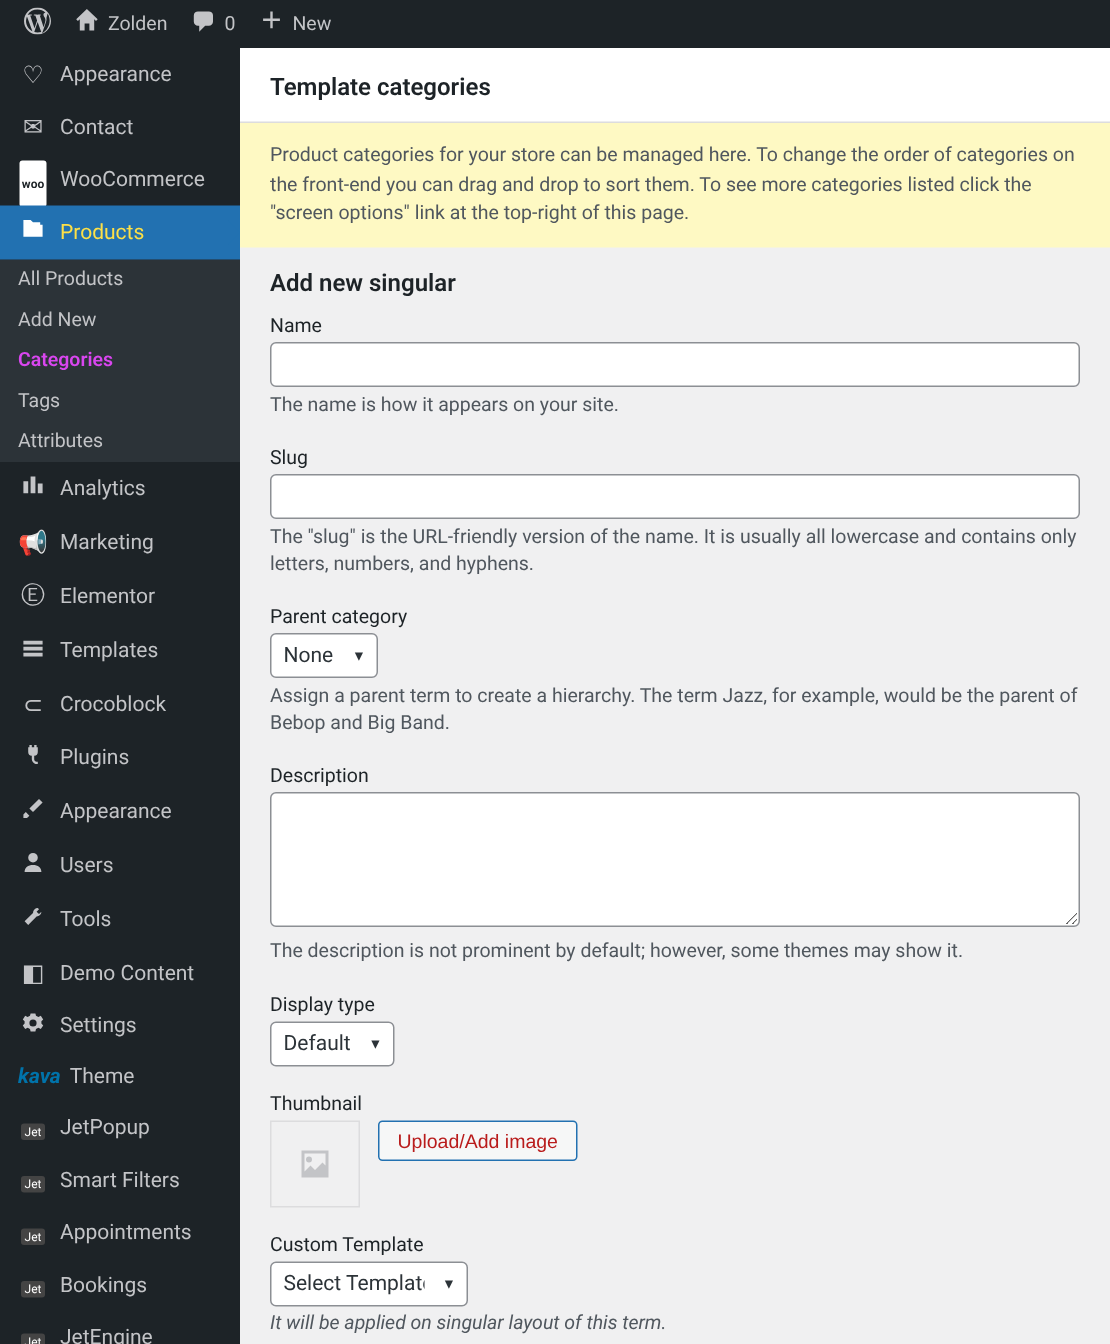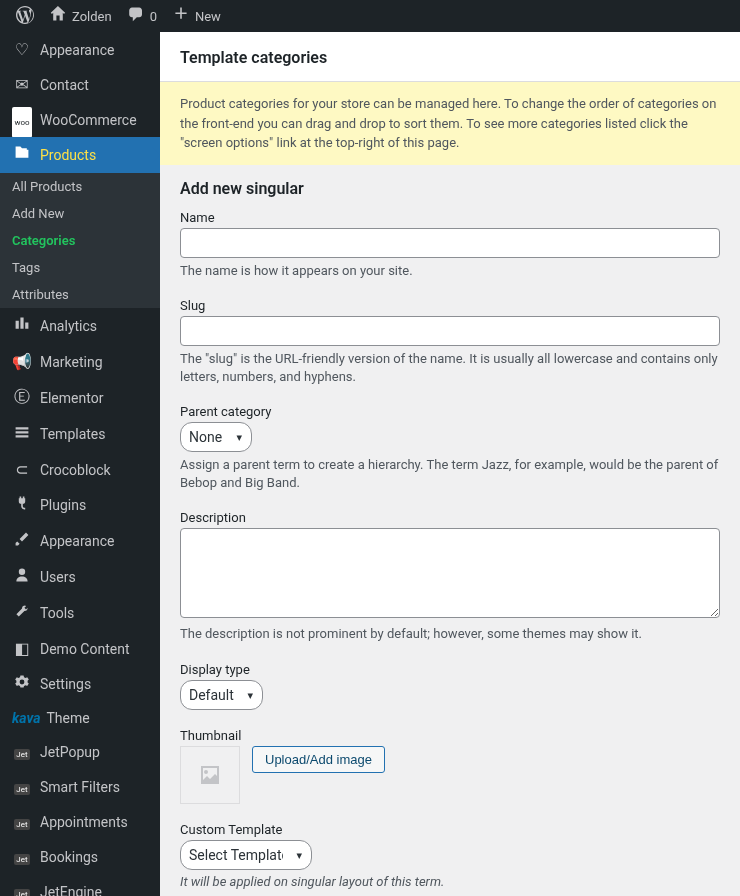--- a/index.html
+++ b/index.html
@@ -10,21 +10,21 @@
     .topbar-icon { margin-right: 6px; font-size: 16px; }
     
     .main-container { display: flex; }
     .sidebar { width: 160px; background: #1d2327; color: #c3c4c7; min-height: calc(896px - 32px); font-size: 14px; }
     .sidebar-item { display: flex; align-items: center; padding: 8px 12px; cursor: pointer; position: relative; }
     .sidebar-item.active { background: #2271b1; color: #fde047; }
     .sidebar-item.active::after { content: ''; position: absolute; right: -8px; top: 50%; transform: translateY(-50%); border: 8px solid transparent; border-left-color: #2271b1; }
     .sidebar-icon { width: 20px; margin-right: 8px; font-size: 16px; text-align: center; }
     .sidebar-sub { background: #2c3338; }
     .sidebar-sub-item { padding: 6px 12px; cursor: pointer; color: #c3c4c7; font-size: 13px; }
-    .sidebar-sub-item.current { color: #22c55e; font-weight: 600; }
+    .sidebar-sub-item.current { color: #d946ef; font-weight: 600; }
     .kava-text { color: #0073aa; font-style: italic; font-weight: 700; margin-right: 6px; }
     
     .content { flex: 1; background: #f0f0f1; padding: 0; overflow: hidden; }
     .content-header { padding: 16px 20px 14px; background: #fff; border-bottom: 1px solid #dcdcde; }
     .content-header h1 { font-size: 16px; font-weight: 600; color: #1d2327; }
     
     .intro { padding: 12px 20px; color: #50575e; line-height: 1.5; background: #fef9c3; }
     
     .form-section { padding: 14px 20px; }
     .form-section h2 { font-size: 16px; font-weight: 600; color: #1d2327; margin-bottom: 12px; }
@@ -33,24 +33,24 @@
     .form-field input[type="text"], .form-field textarea, .form-field select { width: 100%; padding: 6px 8px; border: 1px solid #8c8f94; border-radius: 4px; font-size: 14px; background: #fff; color: #2c3338; font-family: inherit; }
     .form-field select { max-width: 200px; }
     .form-field textarea { height: 90px; resize: both; }
     .form-field .description { color: #50575e; font-size: 13px; margin-top: 4px; line-height: 1.4; }
     .form-field .description-italic { color: #50575e; font-size: 13px; margin-top: 4px; font-style: italic; }
     
     .thumbnail-row { display: flex; align-items: flex-start; gap: 12px; }
     .thumbnail-placeholder { width: 60px; height: 58px; background: #f0f0f1; border: 1px solid #dcdcde; display: flex; align-items: center; justify-content: center; }
     .thumbnail-placeholder svg { fill: #c3c4c7; }
     
-    .btn-secondary { color: #0c4a6e; background: #f6f7f7; border: 1px solid #2271b1; padding: 5px 12px; border-radius: 3px; cursor: pointer; font-size: 13px; }
+    .btn-secondary { color: #b91c1c; background: #f6f7f7; border: 1px solid #2271b1; padding: 5px 12px; border-radius: 3px; cursor: pointer; font-size: 13px; }
     
     .select-wrap { position: relative; display: inline-block; }
-    .select-wrap select { appearance: none; padding-right: 28px; border-radius: 12px; }
+    .select-wrap select { appearance: none; padding-right: 28px; }
     .select-wrap::after { content: '▾'; position: absolute; right: 10px; top: 50%; transform: translateY(-50%); pointer-events: none; color: #2c3338; font-size: 11px; }
     .select-narrow select { max-width: 150px; }
   </style>
 </head>
 <body>
 
 <div class="topbar">
   <div class="topbar-item">
     <span><svg width="18" height="18" viewBox="0 0 20 20" fill="#c3c4c7">
           <path d="M10 0C4.5 0 0 4.5 0 10s4.5 10 10 10 10-4.5 10-10S15.5 0 10 0zM1.5 10c0-1.2.3-2.4.7-3.4l4 11C3.6 16.2 1.5 13.4 1.5 10zm8.5 8.5c-.8 0-1.6-.1-2.4-.3l2.5-7.4 2.6 7.1c0 .1.1.1.1.2-.9.2-1.9.4-2.8.4zm1.2-12.5c.5 0 1-.1 1-.1.5 0 .4-.7-.1-.7 0 0-1.4.1-2.3.1-.8 0-2.2-.1-2.2-.1-.5 0-.5.7-.1.7 0 0 .4.1.9.1l1.3 3.7-1.9 5.7-3.2-9.4c.5 0 1-.1 1-.1.5 0 .4-.7-.1-.7 0 0-1.4.1-2.3.1h-.5C4.2 2.8 6.9 1.5 10 1.5c2.3 0 4.3.9 5.9 2.3h-.1c-.8 0-1.4.7-1.4 1.5 0 .7.4 1.3.8 2 .3.5.7 1.2.7 2.2 0 .7-.3 1.5-.6 2.6l-.8 2.6-2.8-8.7zm6.3-1.6c1 1.5 1.5 3.4 1.5 5.3 0 4.1-2.3 7.7-5.6 9.5l2.6-7.5c.5-1.2.7-2.2.7-3 0-.3 0-.6-.1-.9l.9-3.4z"></path>
@@ -80,21 +80,21 @@
   <div class="sidebar">
     <div class="sidebar-item">
       <span class="sidebar-icon">♡</span>
       <span>Appearance</span>
     </div>
     <div class="sidebar-item">
       <span class="sidebar-icon">✉</span>
       <span>Contact</span>
     </div>
     <div class="sidebar-item">
-      <span class="sidebar-icon"><span style="background:#fff;color:#1d2327;font-size:8px;font-weight:400;padding:11px 2px;border-radius:2px;">woo</span></span>
+      <span class="sidebar-icon"><span style="background:#fff;color:#1d2327;font-size:8px;font-weight:700;padding:11px 2px;border-radius:2px;">woo</span></span>
       <span>WooCommerce</span>
     </div>
     <div class="sidebar-item active">
       <span class="sidebar-icon"><svg width="16" height="16" viewBox="0 0 20 20" fill="#fff">
             <path d="M2 2h6l2 2h6v2H2V2zm0 4h16v10H2V6z"></path>
           </svg></span>
       <span>Products</span>
     </div>
     <div class="sidebar-sub">
       <div class="sidebar-sub-item"><span>All Products</span></div>

